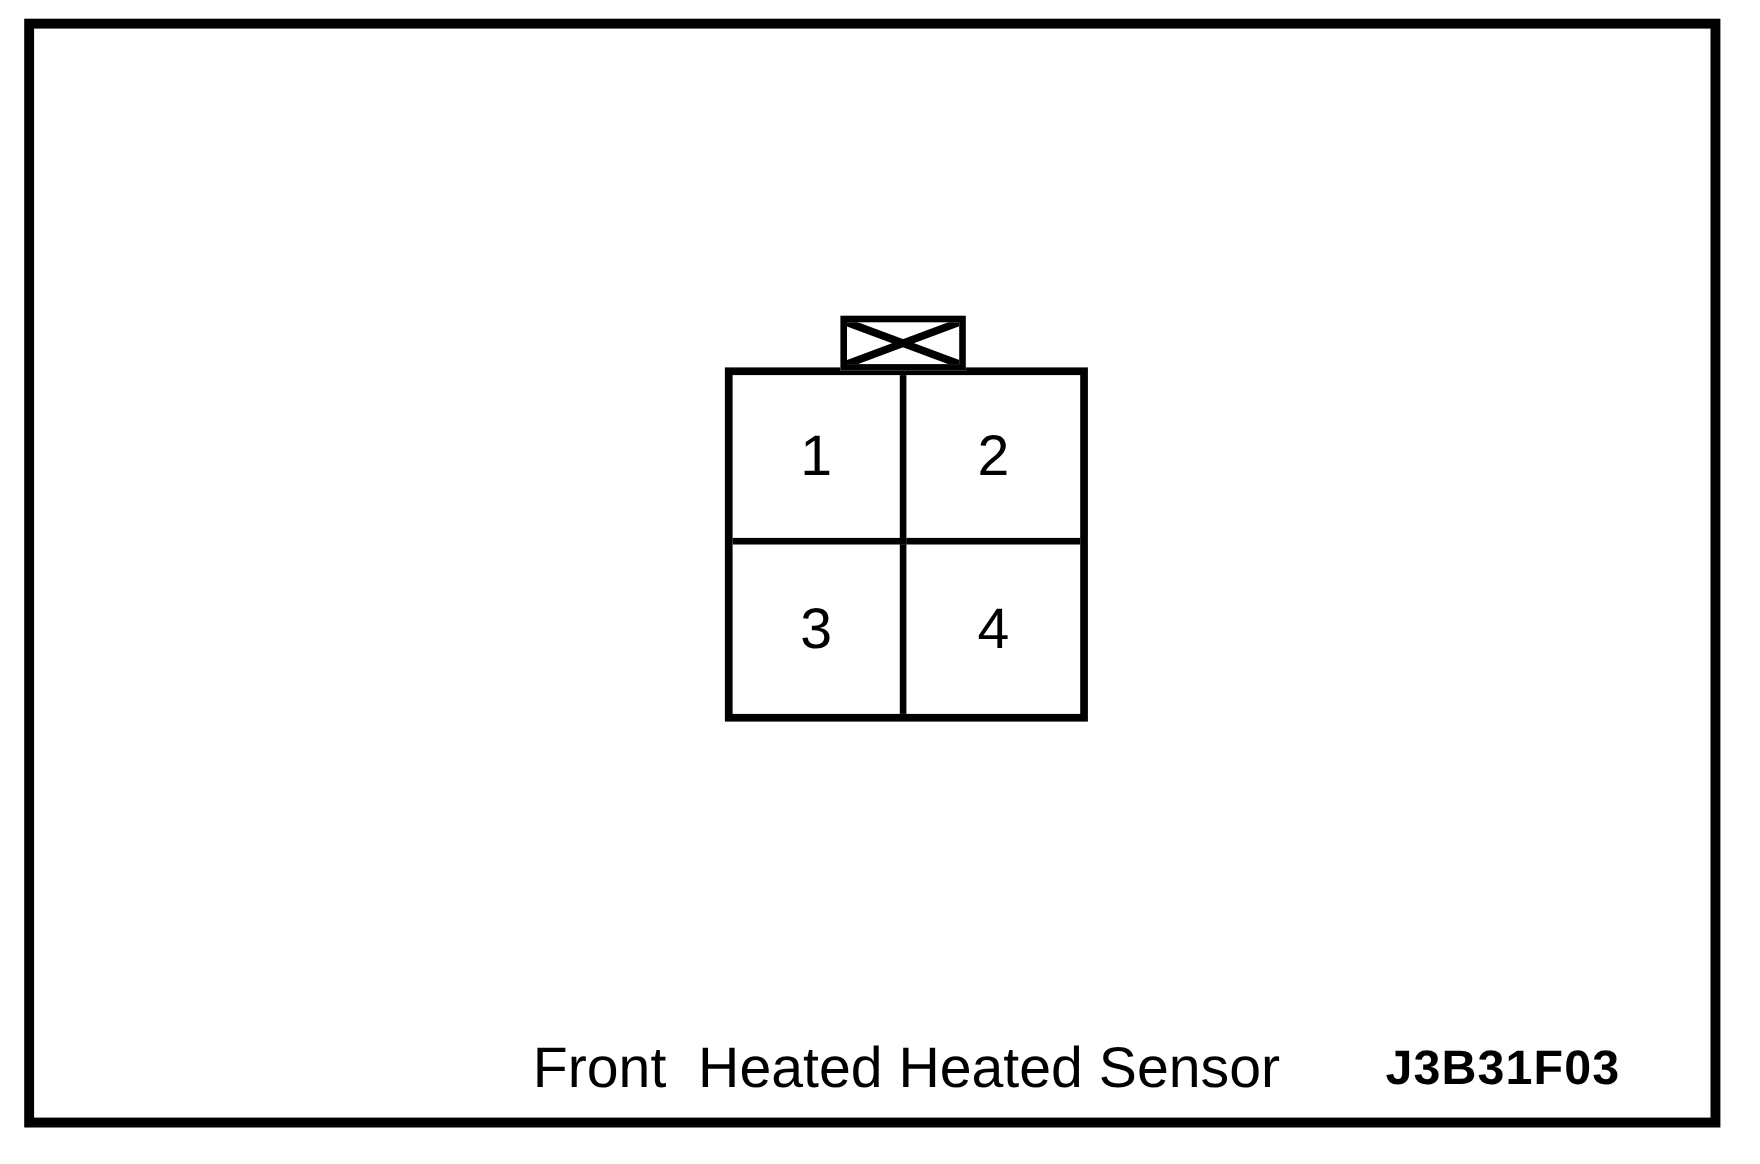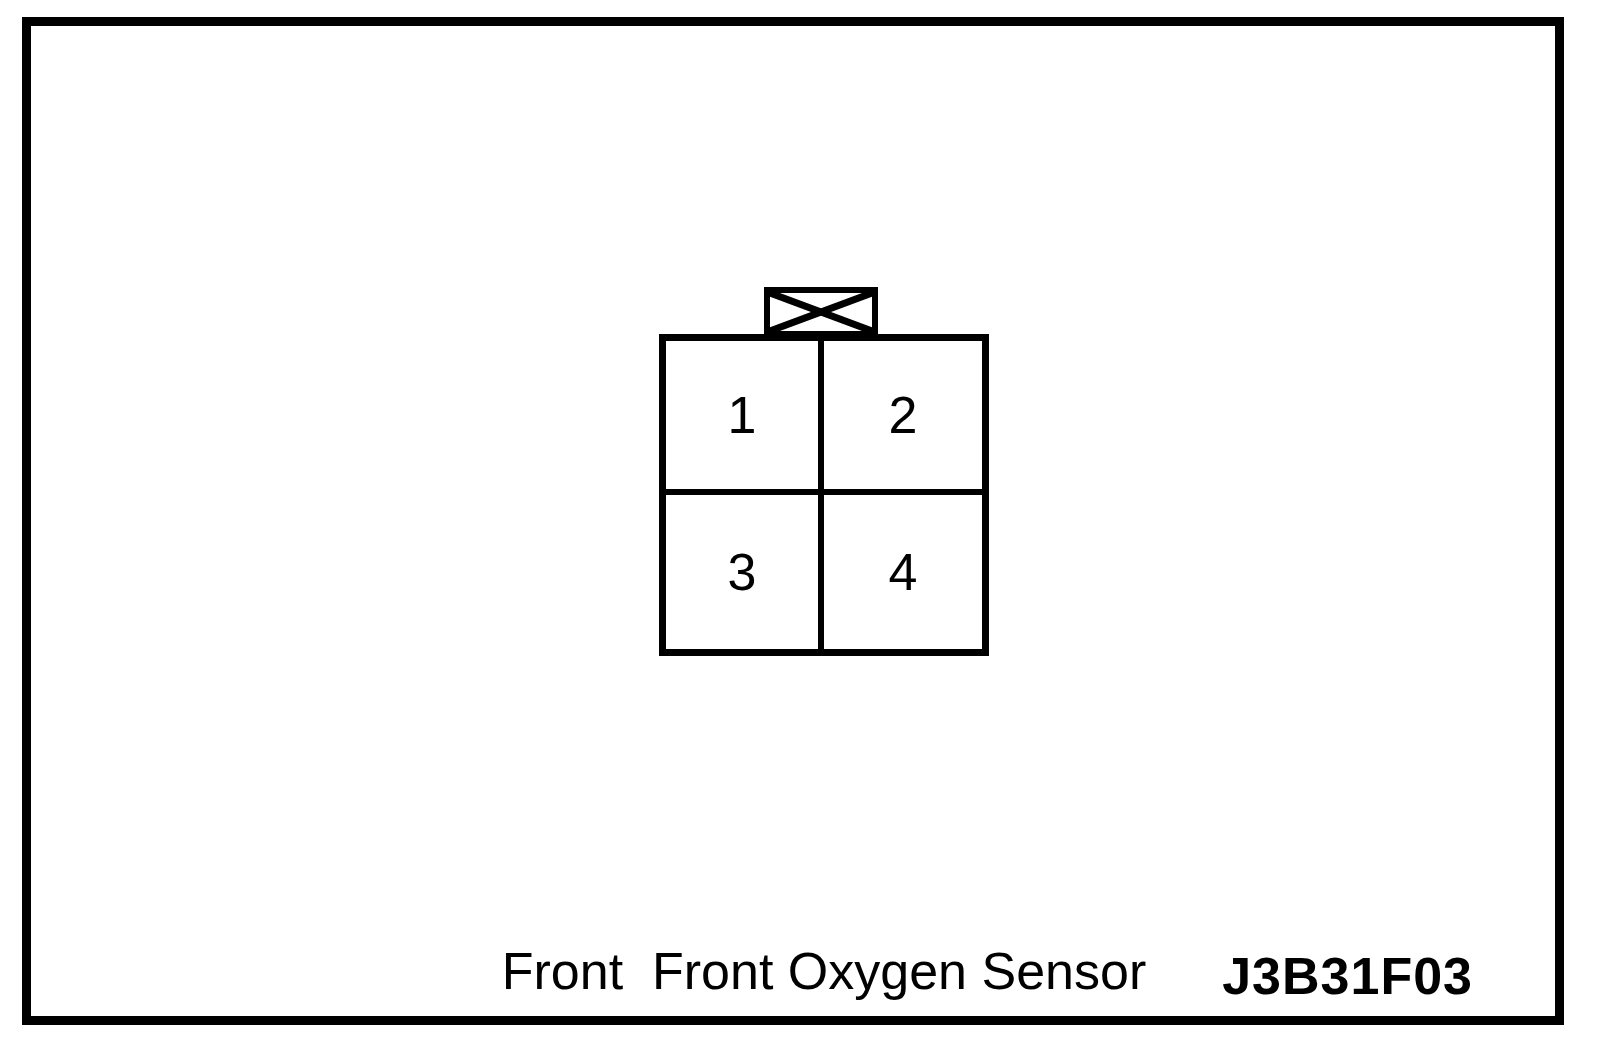--- a/index.html
+++ b/index.html
@@ -77,21 +77,21 @@
     text-align: center;
     font-size: 52px;
     line-height: 70px;
     white-space: pre;
   }
   
   .fig-code {
     position: absolute;
     right: 82px;
     top: 920px;
-    font-size: 52px;
+    font-size: 44px;
     letter-spacing: 1px;
     font-weight: 700;
   }
 </style>
 </head>
 <body>
 
 <div class="page">
   <div class="frame">
 
@@ -111,20 +111,20 @@
       </div>
       <div class="pin-cell r1c0">
         <span>3</span>
       </div>
       <div class="pin-cell r1c1">
         <span>4</span>
       </div>
     </div>
 
     <div class="caption">
-      <div>Front  Front Oxygen Sensor</div>
+      <div>Front  Heated Heated Sensor</div>
       
     </div>
 
     <div class="fig-code">J3B31F03</div>
 
   </div>
 </div>
 
 </body></html>

